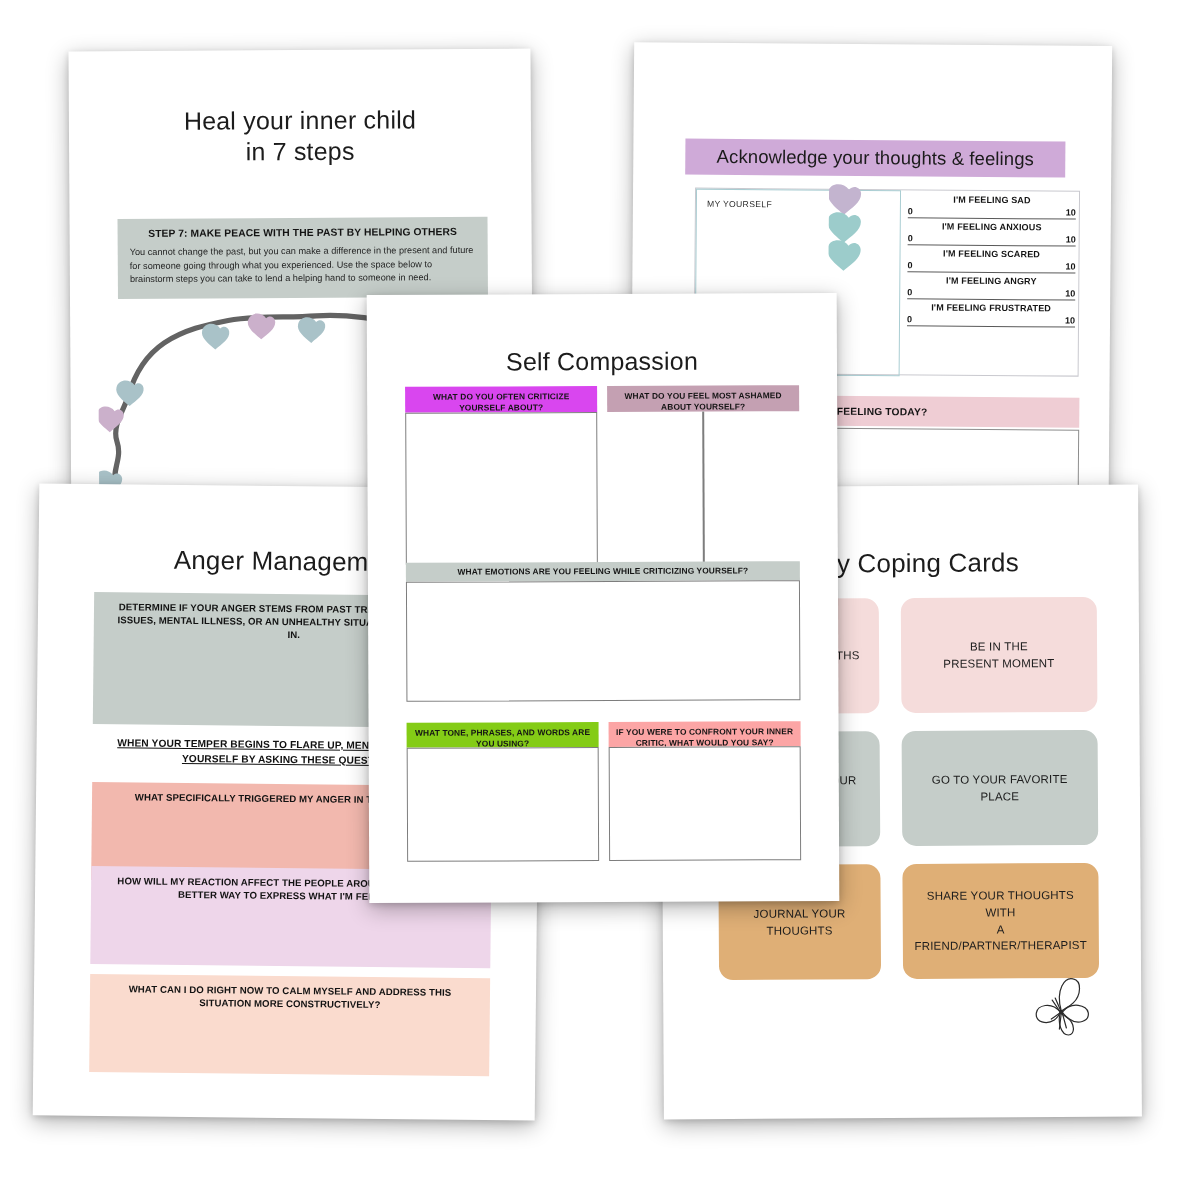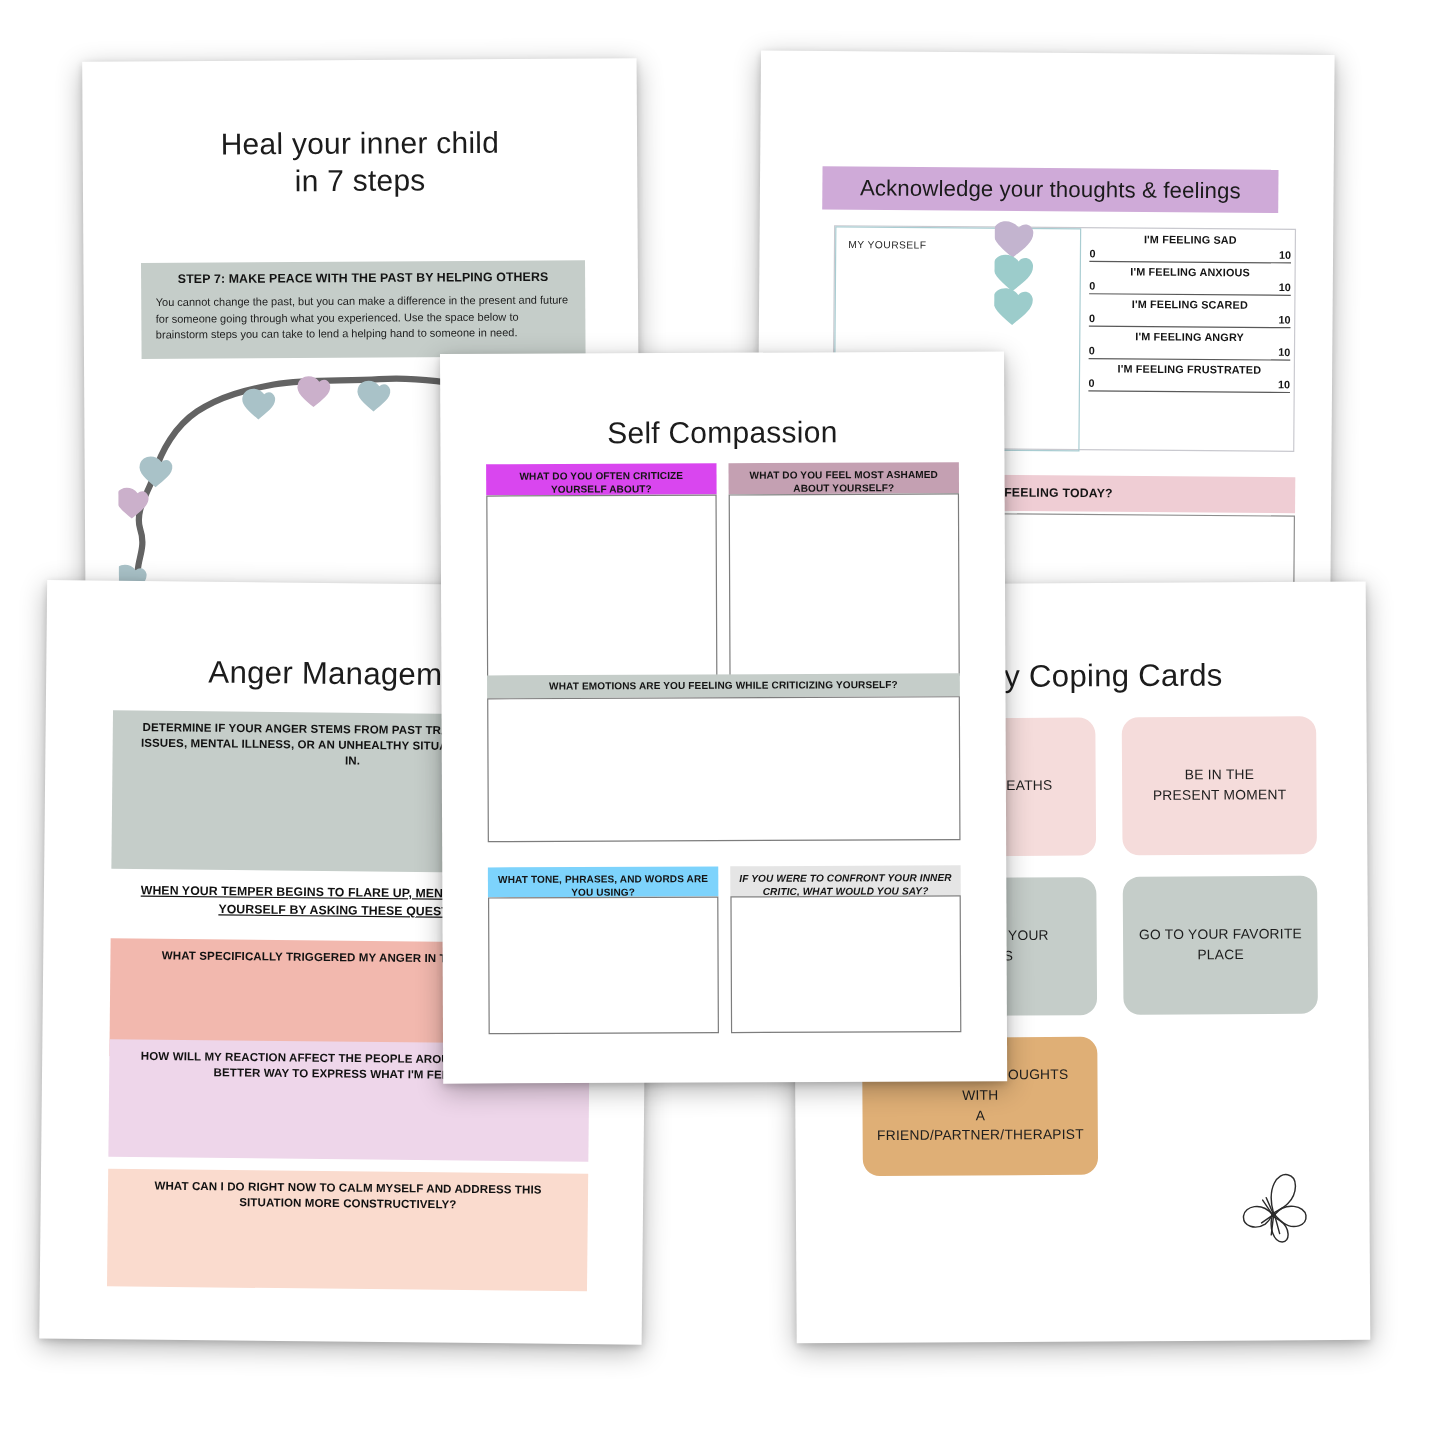--- a/index.html
+++ b/index.html
@@ -295,20 +295,23 @@
       <div class="wcard" style="background:#f5dcdb;">
         <span>BE IN THE<br>PRESENT MOMENT</span>
       </div>
       <div class="wcard" style="background:#c5cdc9;">
         <span>WRITE DOWN YOUR WORRIES</span>
       </div>
       <div class="wcard" style="background:#c5cdc9;">
         <span>GO TO YOUR FAVORITE<br>PLACE</span>
       </div>
       <div class="wcard" style="background:#dfaf76;">
+        <span>JOURNAL YOUR THOUGHTS</span>
+      </div>
+      <div class="wcard" style="background:#dfaf76;">
         <span>SHARE YOUR THOUGHTS WITH<br>A FRIEND/PARTNER/THERAPIST</span>
       </div>
     </div>
 
     <svg class="butterfly" width="70" height="66" viewBox="0 0 70 66">
       <g fill="none" stroke="#2b2b2b" stroke-width="1.2" stroke-linecap="round">
         <path d="M36 38 C30 16 40 4 48 6 C57 8 56 22 48 30 C44 34 39 36 36 38Z"></path>
         <path d="M37 39 C46 28 62 32 63 40 C64 49 52 52 44 46 C40 43 38 41 37 39Z"></path>
         <path d="M35 39 C26 28 12 32 11 40 C10 49 21 52 29 47 C33 44 34 41 35 39Z"></path>
         <path d="M35 40 C32 50 36 62 43 62 C50 62 50 50 41 44 C38 42 36 41 35 40Z"></path>
@@ -323,38 +326,38 @@
   </div>
 
   <div class="page" id="page-self">
     <div class="title">Self Compassion</div>
 
     <div class="sc-row" style="left:38px;top:92px;width:394px;">
       <div class="sc-col" style="width:192px;">
         <div class="sc-head" style="background:#d946ef;height:26px;">WHAT DO YOU OFTEN CRITICIZE YOURSELF ABOUT?</div>
         <div class="sc-field" style="height:152px;"></div>
       </div>
-      <div class="sc-col" style="width:192px;">
+      <div class="sc-col" style="width:192px;align-items:center;">
         <div class="sc-head" style="background:#c4a0b2;height:26px;">WHAT DO YOU FEEL MOST ASHAMED ABOUT YOURSELF?</div>
         <div class="sc-field" style="height:152px;"></div>
       </div>
     </div>
 
     <div class="sc-row" style="left:38px;top:268px;width:394px;">
       <div class="sc-col" style="width:394px;">
         <div class="sc-head" style="background:#c5cdc9;height:19px;display:flex;align-items:center;justify-content:center;">WHAT EMOTIONS ARE YOU FEELING WHILE CRITICIZING YOURSELF?</div>
         <div class="sc-field" style="height:120px;"></div>
       </div>
     </div>
 
     <div class="sc-row" style="left:38px;top:428px;width:394px;">
       <div class="sc-col" style="width:192px;">
-        <div class="sc-head" style="background:#7dd3fc;height:25px;">WHAT TONE, PHRASES, AND WORDS ARE YOU USING?</div>
+        <div class="sc-head" style="background:#84cc16;height:25px;">WHAT TONE, PHRASES, AND WORDS ARE YOU USING?</div>
         <div class="sc-field" style="height:114px;"></div>
       </div>
       <div class="sc-col" style="width:192px;">
-        <div class="sc-head" style="background:#e5e5e5;height:25px;font-style:italic;">IF YOU WERE TO CONFRONT YOUR INNER CRITIC, WHAT WOULD YOU SAY?</div>
+        <div class="sc-head" style="background:#fca5a5;height:25px;">IF YOU WERE TO CONFRONT YOUR INNER CRITIC, WHAT WOULD YOU SAY?</div>
         <div class="sc-field" style="height:114px;"></div>
       </div>
     </div>
   </div>
 
 </div>
 
 </body></html>

